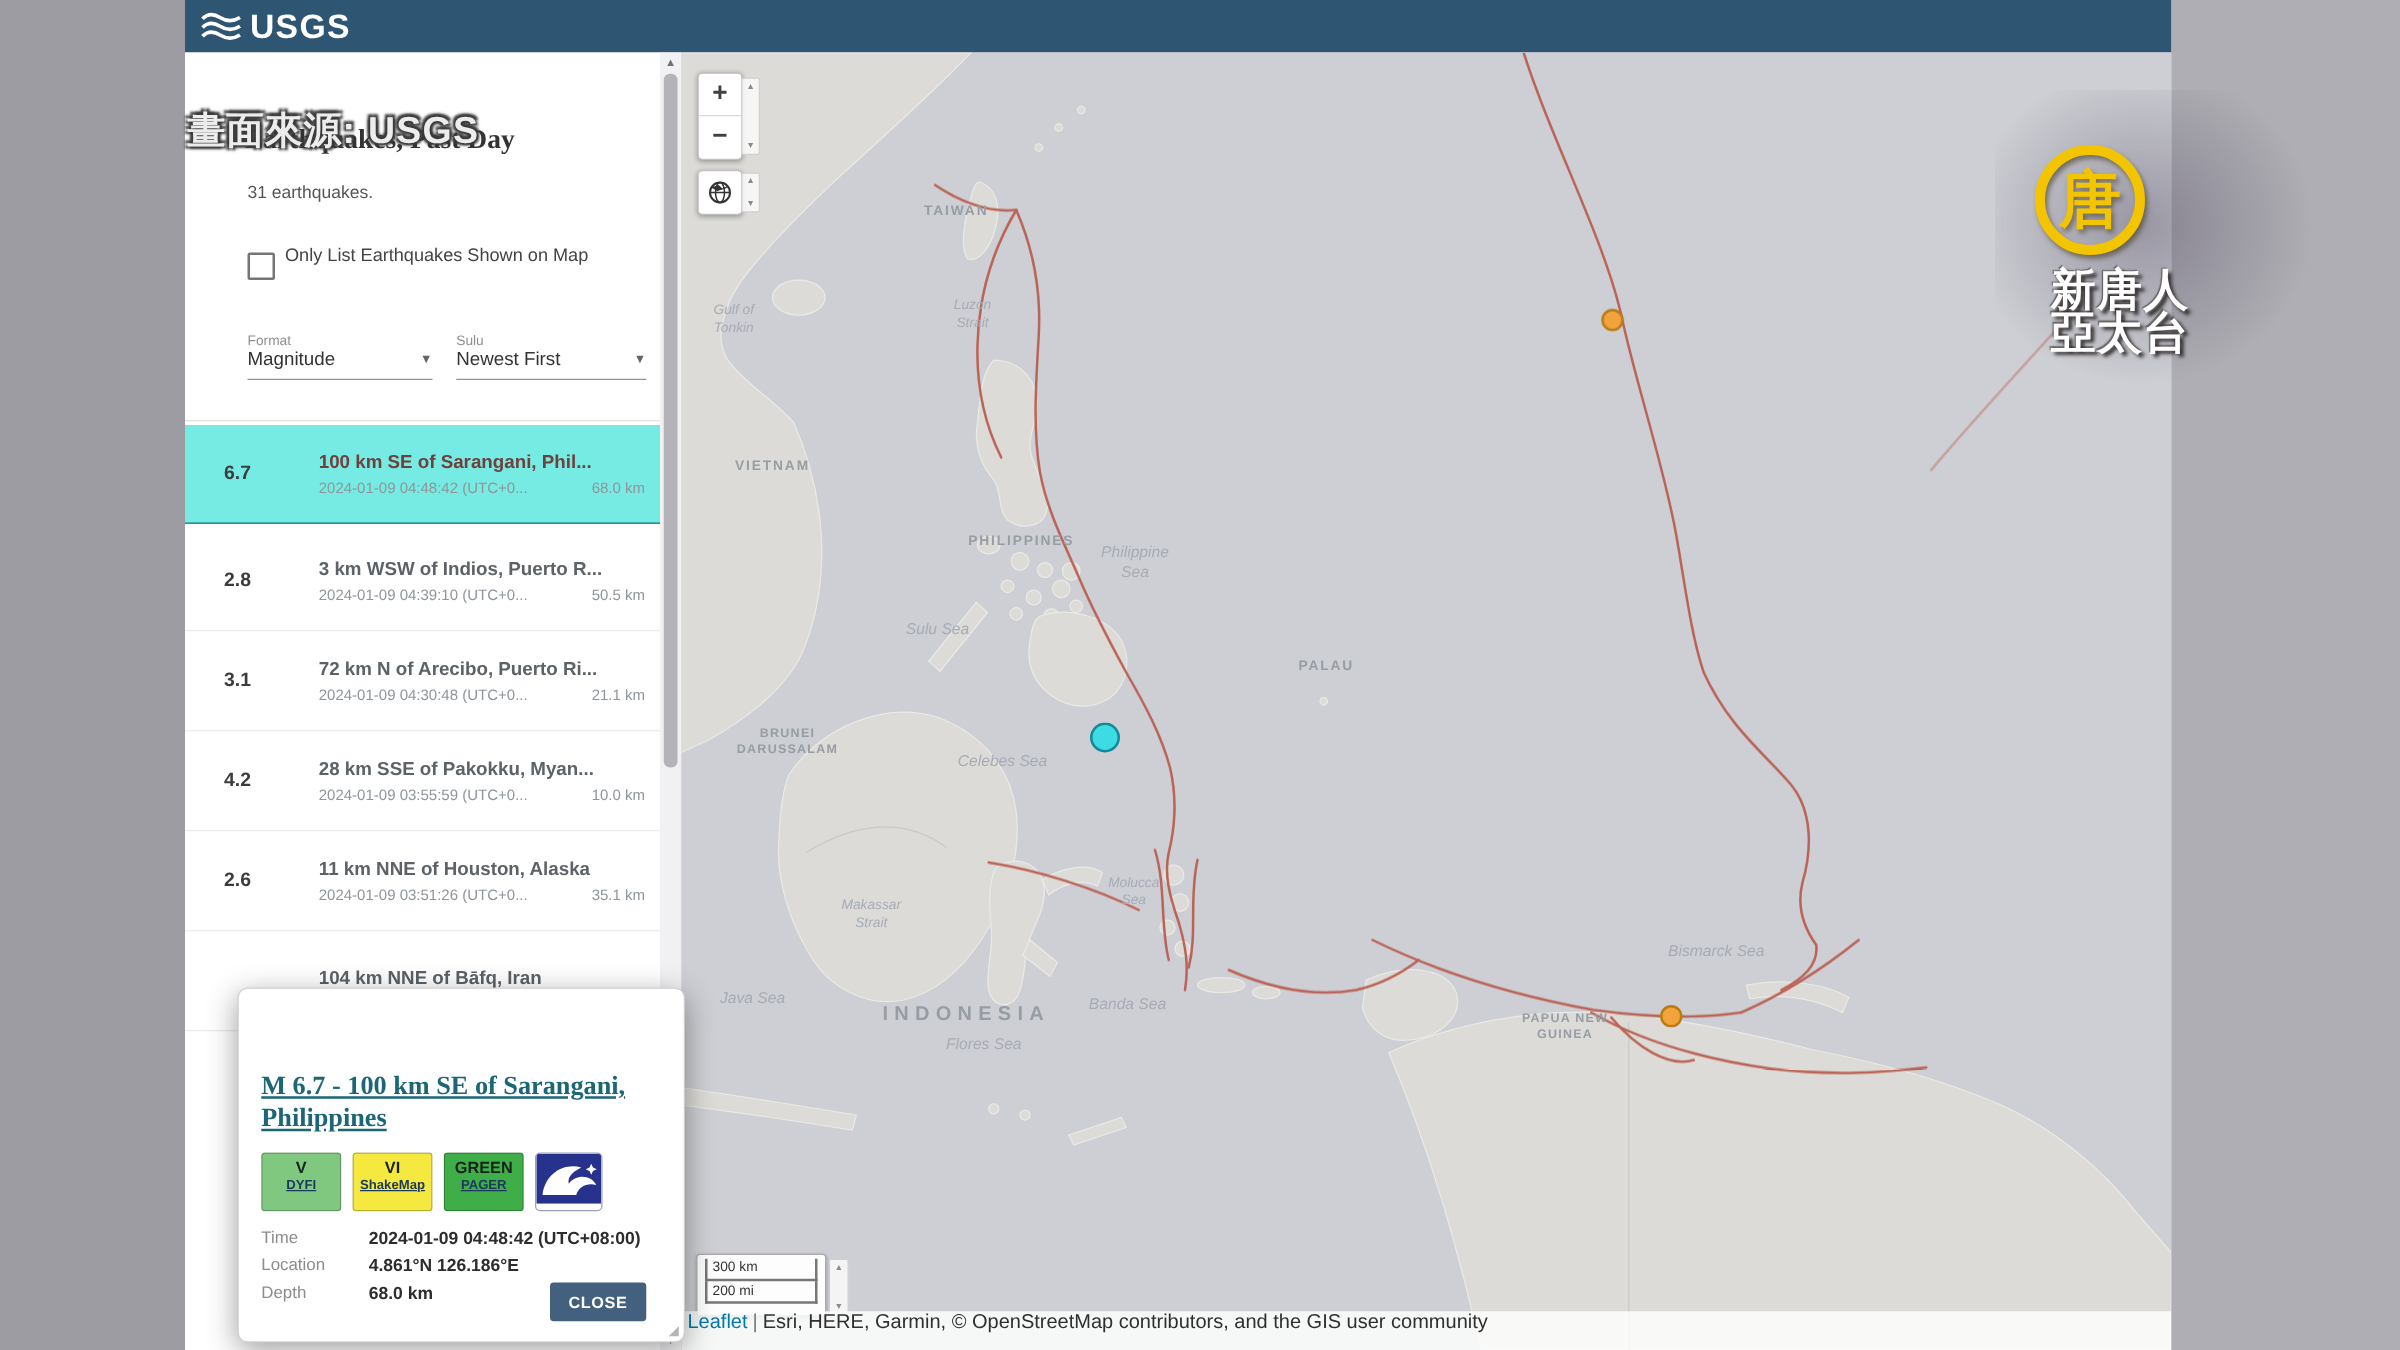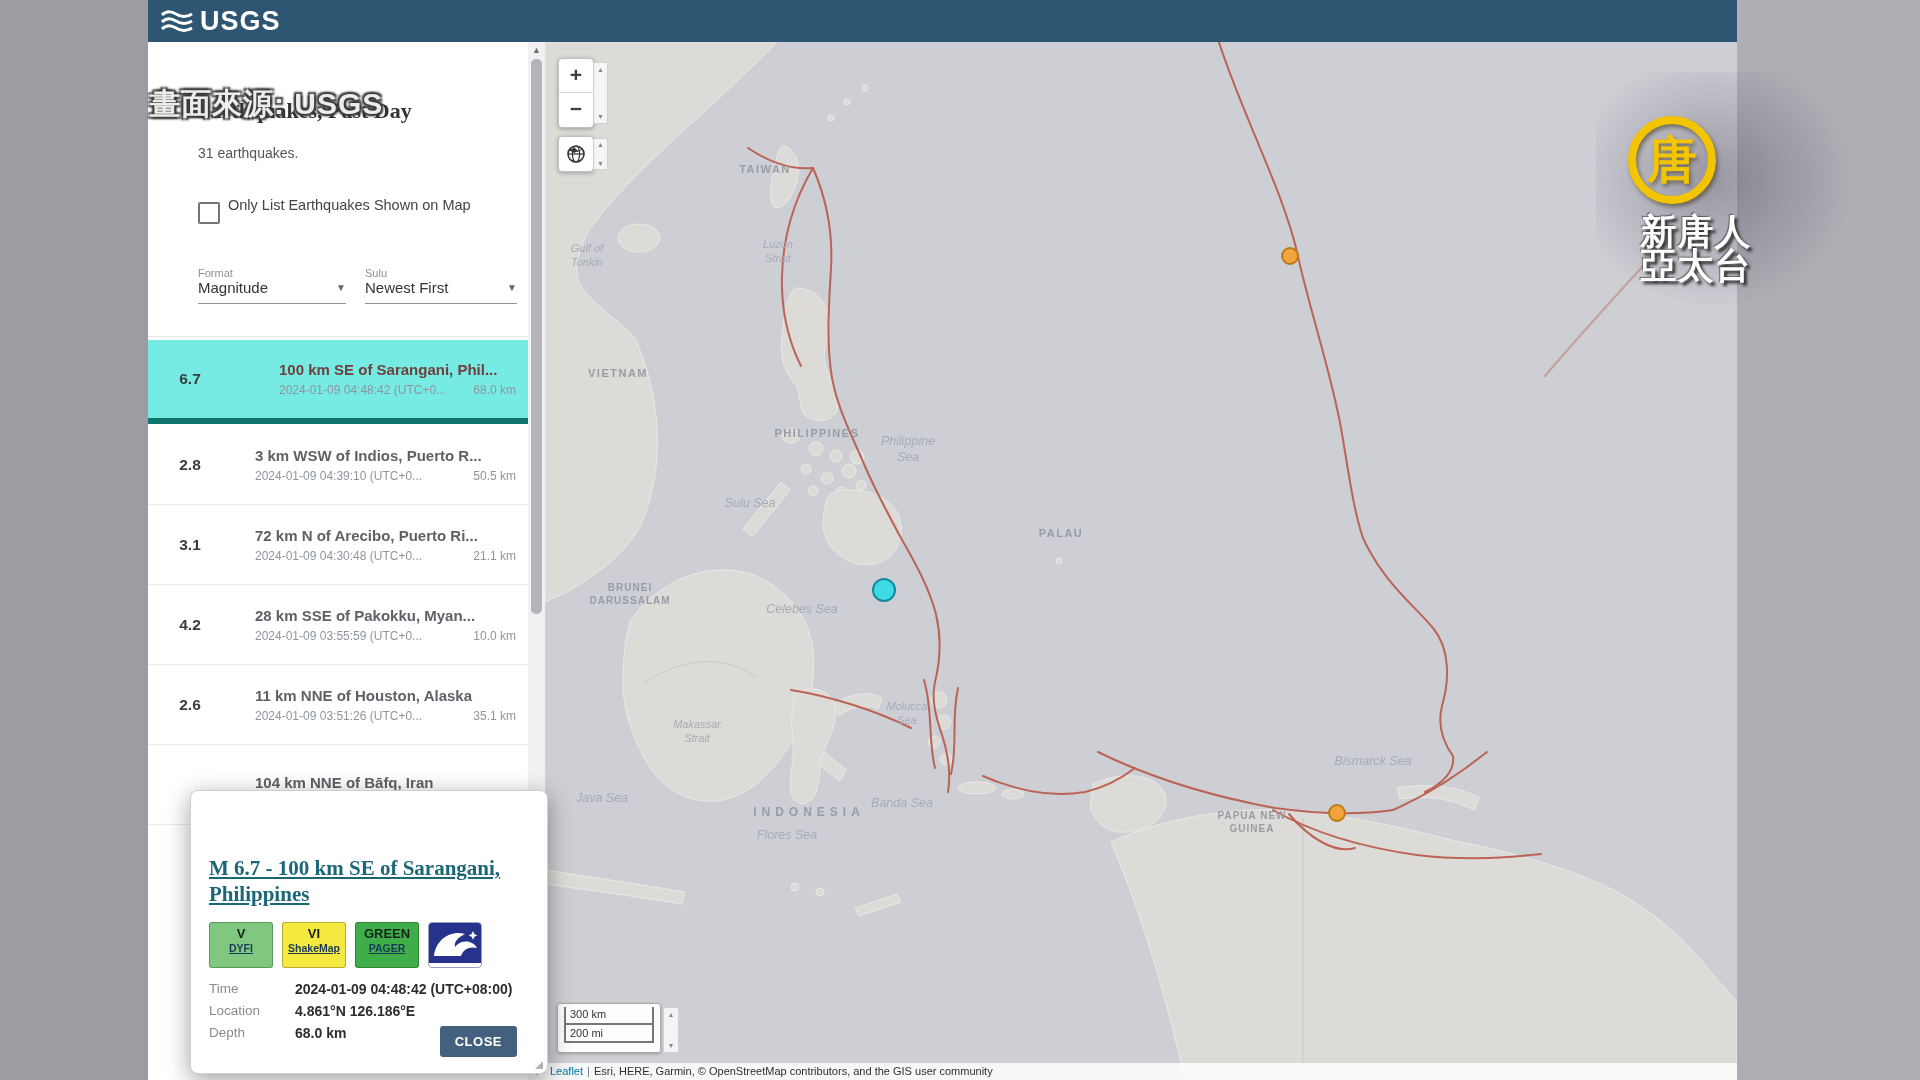--- a/index.html
+++ b/index.html
@@ -21,54 +21,54 @@
   .sb-checklabel{position:absolute;left:80px;top:152px;width:275px;font-size:14.5px;color:#444;line-height:1.55;}
   .dd{position:absolute;top:225px;}
   .dd .ddlab{font-size:11px;color:#909090;margin-bottom:0;}
   .dd .ddval{font-size:15px;color:#333;display:flex;align-items:center;}
   .dd .caret{margin-left:auto;font-size:10px;color:#666;}
   .dd .ddline{border-bottom:1px solid #949494;margin-top:7px;}
   #dd-format{left:50px;width:148px;}
   #dd-sort{left:217px;width:152px;}
   .listtop{position:absolute;left:0;top:294px;width:397px;border-top:1px solid #e4e4e4;}
   .eqrow{position:absolute;left:0;width:380px;height:78px;display:flex;align-items:center;border-bottom:1px solid #ececec;background:#fff;}
-  .eqrow.sel{background:#76ebe4;border-bottom:6px solid #0f766e;gap:24px;}
+  .eqrow.sel{background:#76ebe4;border-bottom:1px solid #0f766e;}
   .eqrow .mag{width:56px;margin-left:14px;text-align:center;font-size:15.5px;font-weight:bold;color:#3c3c3c;}
   .eqrow .body{flex:1;margin-left:37px;margin-right:10px;}
   .eqrow .etitle{font-size:15px;font-weight:bold;color:#5c6267;white-space:nowrap;overflow:hidden;max-width:265px;}
   .eqrow.sel .etitle{color:#70403c;}
   .eqrow .eline2{display:flex;font-size:12px;color:#8e959b;margin-top:5px;}
   .eqrow .edepth{margin-left:auto;padding-right:2px;}
   
   #sb-scroll{position:absolute;left:380px;top:0px;width:17px;height:1038px;background:#f1f1f3;}
   #sb-scroll .arr{position:absolute;left:0;width:17px;height:16px;color:#707070;font-size:9px;text-align:center;line-height:16px;}
   #sb-thumb{position:absolute;left:3px;top:17px;width:11px;height:555px;background:#b4b4b8;border-radius:5px;}
 
   
   #map{position:absolute;left:397px;top:42px;width:1192px;height:1038px;background:#cdcfd4;overflow:hidden;}
   #basemap{position:absolute;left:0;top:0;}
   .maplabel{position:absolute;transform:translate(-50%,-50%);text-align:center;pointer-events:none;line-height:1.25;}
   .maplabel.sea{font-style:italic;color:#a6abb5;font-size:12.5px;font-family:"Liberation Sans",sans-serif;}
   .maplabel.sea.small{font-size:11px;}
   .maplabel.country{color:#979da5;font-size:11px;font-weight:bold;letter-spacing:1.5px;}
   .maplabel.country.small{font-size:10px;letter-spacing:1px;}
-  .maplabel.country.big{font-size:12px;letter-spacing:5px;margin-left:36px;}
+  .maplabel.country.big{font-size:16px;letter-spacing:5px;}
   .marker{position:absolute;border-radius:50%;transform:translate(-50%,-50%);box-sizing:border-box;}
 
   .lf-ctrl{position:absolute;background:#fff;border:1px solid #c0c0c0;border-radius:4px;box-shadow:0 1px 4px rgba(0,0,0,.3);}
   #zoomctrl{left:13px;top:16px;width:34px;height:68px;}
   .zbtn{width:34px;height:33px;text-align:center;line-height:32px;font-size:21px;font-weight:bold;color:#404040;cursor:pointer;}
   .zsep{border-top:1px solid #d8d8d8;}
   #globectrl{left:13px;top:94px;width:34px;height:34px;display:flex;align-items:center;justify-content:center;}
   .ghost{position:absolute;background:rgba(250,250,250,.85);border:1px solid #d0d0d0;border-radius:2px;}
   .ghost .ga{position:absolute;left:0;width:100%;text-align:center;font-size:7px;color:#8a8a8a;}
   #scalebox{position:absolute;left:12px;top:961px;width:104px;height:50px;background:rgba(255,255,255,.95);border:1px solid #aaa;border-radius:3px;box-shadow:0 1px 3px rgba(0,0,0,.25);padding:3px 6px;box-sizing:border-box;}
   .scale-top{font-size:11px;color:#333;border:2px solid #777;border-top:none;border-bottom:none;padding:0 4px;height:16px;line-height:14px;border-bottom:2px solid #777;}
   .scale-bot{font-size:11px;color:#333;border:2px solid #777;border-top:none;padding:0 4px;height:16px;line-height:16px;}
-  #attrib{position:absolute;left:0;bottom:0;width:100%;height:17px;background:rgba(255,255,255,.82);font-size:11px;color:#2f2f2f;line-height:17px;padding-left:5px;box-sizing:border-box;white-space:nowrap;}
+  #attrib{position:absolute;left:0;bottom:0;width:100%;height:31px;background:rgba(255,255,255,.82);font-size:16px;color:#2f2f2f;line-height:17px;padding-left:5px;box-sizing:border-box;white-space:nowrap;}
   #attrib a{color:#0078a8;text-decoration:none;}
   #attrib .sep{color:#777;margin:0 4px;}
 
   
   #popup{position:absolute;left:42px;top:790px;width:358px;height:284px;background:#fff;border:1px solid #cfcfcf;border-radius:8px;box-shadow:0 6px 24px rgba(0,0,0,.38);box-sizing:border-box;padding:16px 18px;z-index:30;}
   #popup .ptitle{font-family:"Liberation Serif",serif;font-size:21px;font-weight:bold;color:#1b6778;text-decoration:underline;line-height:1.25;width:310px;margin-top:48px;}
   .badges{display:flex;align-items:stretch;margin-top:14px;gap:9px;}
   .badge{width:62px;border-radius:3px;text-align:center;padding:3px 0 4px 0;border:1px solid rgba(0,0,0,.25);}
   .badge .bval{font-size:13px;font-weight:bold;color:#15231b;}
   .badge .blab{font-size:10.5px;font-weight:bold;color:#1a3a5c;text-decoration:underline;margin-top:1px;}

